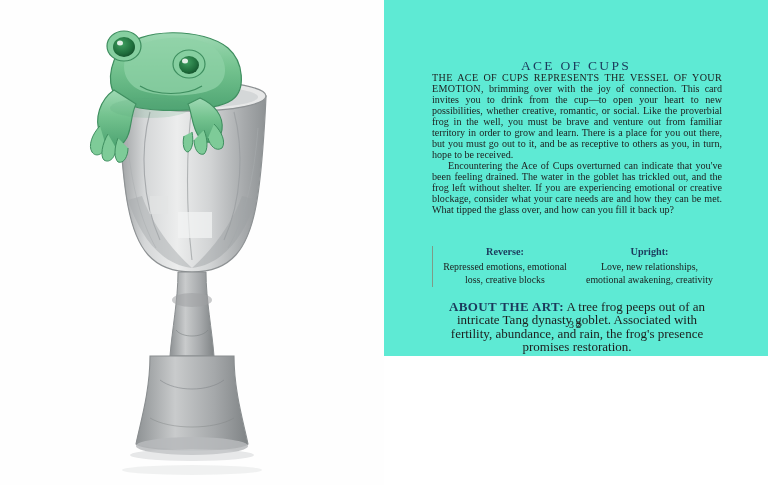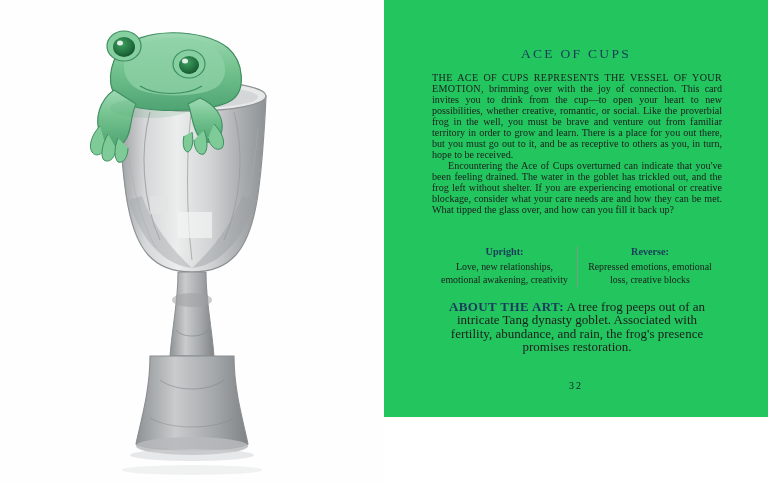--- a/index.html
+++ b/index.html
@@ -35,24 +35,24 @@
     height: 485px;
   }
   .art-wrap svg {
     display: block;
   }
 
   
   .page-right {
     position: relative;
     width: 384px;
-    height: 417px;
-    background: #22c55e;
+    height: 356px;
+    background: #5eead4;
     box-sizing: border-box;
-    padding: 0;
+    padding: 12px;
   }
   .card-title {
     text-align: center;
     font-family: "Liberation Serif", serif;
     font-size: 13.5px;
     letter-spacing: 2.3px;
     color: #1b3a5c;
     font-weight: normal;
     margin: 0;
     padding-top: 46px;
@@ -235,28 +235,28 @@
   <div class="page-right">
 
     <h1 class="card-title">ACE OF CUPS</h1>
 
     <div class="body-col">
       <p><span class="smallcaps-lead">THE ACE OF CUPS REPRESENTS THE VESSEL OF YOUR EMOTION,</span><span> brimming over with the joy of connection. This card invites you to drink from the cup—to open your heart to new possibilities, whether creative, romantic, or social. Like the proverbial frog in the well, you must be brave and venture out from familiar territory in order to grow and learn. There is a place for you out there, but you must go out to it, and be as receptive to others as you, in turn, hope to be received.</span></p>
       <p class="indent">Encountering the Ace of Cups overturned can indicate that you've been feeling drained. The water in the goblet has trickled out, and the frog left without shelter. If you are experiencing emotional or creative blockage, consider what your care needs are and how they can be met. What tipped the glass over, and how can you fill it back up?</p>
     </div>
 
     <div class="meanings">
+      <div class="meaning-col right">
+        <div class="meaning-head">Reverse:</div>
+        <div class="meaning-text">Repressed emotions, emotional loss, creative blocks</div>
+      </div>
       <div class="meaning-col left">
         <div class="meaning-head">Upright:</div>
         <div class="meaning-text">Love, new relationships, emotional awakening, creativity</div>
       </div>
-      <div class="meaning-col right">
-        <div class="meaning-head">Reverse:</div>
-        <div class="meaning-text">Repressed emotions, emotional loss, creative blocks</div>
-      </div>
     </div>
 
     <div class="about">
       <span class="about-label">ABOUT THE ART:</span><span> A tree frog peeps out of an intricate Tang dynasty goblet. Associated with fertility, abundance, and rain, the frog's presence promises restoration.</span>
     </div>
 
     <div class="page-number">32</div>
   </div>
 
 </div>

